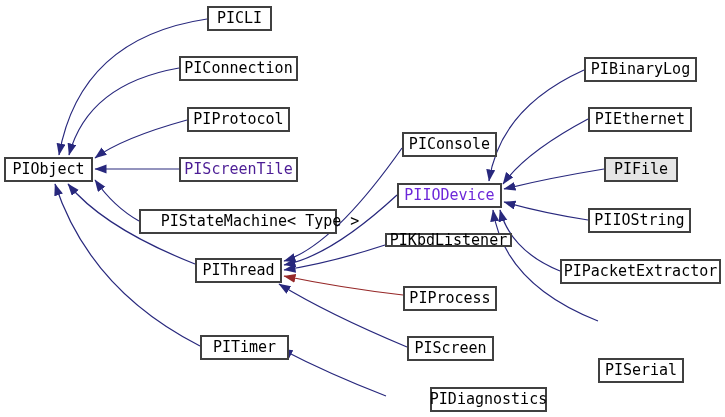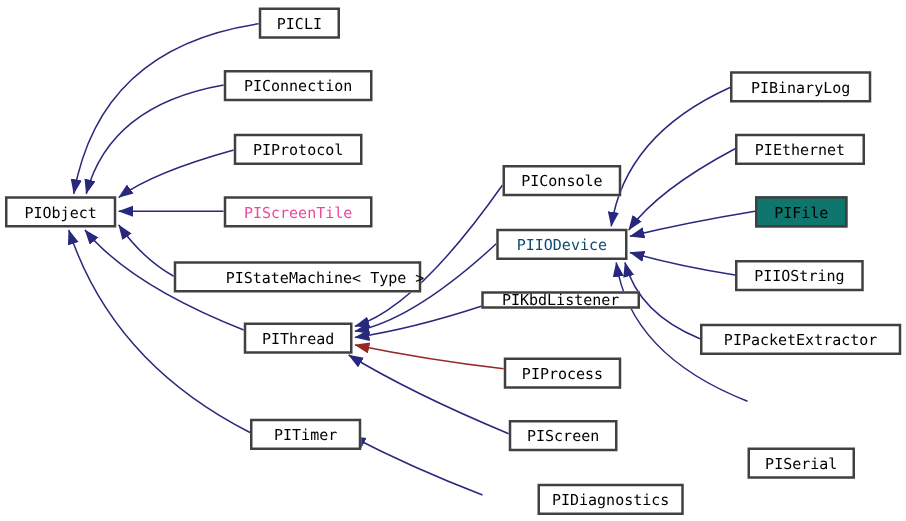--- a/index.html
+++ b/index.html
@@ -5,21 +5,21 @@
   html,body{margin:0;padding:0;}
   body{background:#ffffff;font-family:"DejaVu Sans Mono",monospace;}
   #stage{position:relative;width:725px;height:417px;background:#ffffff;overflow:hidden;}
   #edges{position:absolute;left:0;top:0;width:725px;height:417px;}
   .node{
     position:absolute;
     box-sizing:border-box;
     background:#ffffff;
     border:2px solid #404040;
     color:#000000;
-    font-size:12px;
+    font-size:15px;
     line-height:1;
     display:flex;
     align-items:center;
     justify-content:center;
     white-space:pre;
     cursor:pointer;
   }
   .edge{fill:none;stroke-width:1.2px;}
 </style>
 </head>
@@ -55,30 +55,30 @@
         <path d="M588,220 Q543,213 504,202" class="edge" stroke="#28287d" marker-end="url(#arrow-public)"></path>
         <path d="M560,271 Q511,251 500,210" class="edge" stroke="#28287d" marker-end="url(#arrow-public)"></path>
         <path d="M598,321 Q504,284 493,210" class="edge" stroke="#28287d" marker-end="url(#arrow-public)"></path>
       </g>
   </svg>
   <div id="nodes">
       <div class="node" style="left: 4px; top: 157px; width: 89px; height: 25px; background: rgb(255, 255, 255); border-color: rgb(64, 64, 64); color: rgb(0, 0, 0);">PIObject</div>
       <div class="node" style="left: 207px; top: 6px; width: 65px; height: 25px; background: rgb(255, 255, 255); border-color: rgb(64, 64, 64); color: rgb(0, 0, 0);">PICLI</div>
       <div class="node" style="left: 179px; top: 56px; width: 119px; height: 25px; background: rgb(255, 255, 255); border-color: rgb(64, 64, 64); color: rgb(0, 0, 0);">PIConnection</div>
       <div class="node" style="left: 187px; top: 107px; width: 103px; height: 25px; background: rgb(255, 255, 255); border-color: rgb(64, 64, 64); color: rgb(0, 0, 0);">PIProtocol</div>
-      <div class="node" style="left: 179px; top: 157px; width: 119px; height: 25px; background: rgb(255, 255, 255); border-color: rgb(64, 64, 64); color: #ec4899;">PIScreenTile</div>
+      <div class="node" style="left: 179px; top: 157px; width: 119px; height: 25px; background: rgb(255, 255, 255); border-color: rgb(64, 64, 64); color: #4c1d95;">PIScreenTile</div>
       <div class="node" style="left: 139px; top: 209px; width: 198px; height: 25px; background: rgb(255, 255, 255); border-color: rgb(64, 64, 64); color: rgb(0, 0, 0); padding-left: 44px;">PIStateMachine&lt; Type &gt;</div>
       <div class="node" style="left: 195px; top: 258px; width: 87px; height: 25px; background: rgb(255, 255, 255); border-color: rgb(64, 64, 64); color: rgb(0, 0, 0);">PIThread</div>
       <div class="node" style="left: 200px; top: 335px; width: 89px; height: 25px; background: rgb(255, 255, 255); border-color: rgb(64, 64, 64); color: rgb(0, 0, 0);">PITimer</div>
       <div class="node" style="left: 402px; top: 132px; width: 95px; height: 25px; background: rgb(255, 255, 255); border-color: rgb(64, 64, 64); color: rgb(0, 0, 0);">PIConsole</div>
-      <div class="node" style="left: 397px; top: 183px; width: 105px; height: 25px; background: rgb(255, 255, 255); border-color: rgb(64, 64, 64); color: #0c4a6e;">PIIODevice</div>
+      <div class="node" style="left: 397px; top: 183px; width: 105px; height: 25px; background: rgb(255, 255, 255); border-color: rgb(64, 64, 64); color: #6d28d9;">PIIODevice</div>
       <div class="node" style="left: 385px; top: 233px; width: 127px; height: 14px; background: rgb(255, 255, 255); border-color: rgb(64, 64, 64); color: rgb(0, 0, 0);">PIKbdListener</div>
       <div class="node" style="left: 403px; top: 286px; width: 94px; height: 25px; background: rgb(255, 255, 255); border-color: rgb(64, 64, 64); color: rgb(0, 0, 0);">PIProcess</div>
       <div class="node" style="left: 407px; top: 336px; width: 87px; height: 25px; background: rgb(255, 255, 255); border-color: rgb(64, 64, 64); color: rgb(0, 0, 0);">PIScreen</div>
       <div class="node" style="left: 386px; top: 387px; width: 117px; height: 25px; background: rgb(255, 255, 255); border-color: rgb(64, 64, 64); color: rgb(0, 0, 0); margin-left: 44px;">PIDiagnostics</div>
       <div class="node" style="left: 584px; top: 57px; width: 113px; height: 25px; background: rgb(255, 255, 255); border-color: rgb(64, 64, 64); color: rgb(0, 0, 0);">PIBinaryLog</div>
       <div class="node" style="left: 588px; top: 107px; width: 104px; height: 25px; background: rgb(255, 255, 255); border-color: rgb(64, 64, 64); color: rgb(0, 0, 0);">PIEthernet</div>
-      <div class="node" style="left: 604px; top: 157px; width: 74px; height: 25px; background: #0f766e; border-color: rgb(64, 64, 64); color: rgb(0, 0, 0);">PIFile</div>
+      <div class="node" style="left: 604px; top: 157px; width: 74px; height: 25px; background: #e5e5e5; border-color: rgb(64, 64, 64); color: rgb(0, 0, 0);">PIFile</div>
       <div class="node" style="left: 588px; top: 208px; width: 103px; height: 25px; background: rgb(255, 255, 255); border-color: rgb(64, 64, 64); color: rgb(0, 0, 0);">PIIOString</div>
       <div class="node" style="left: 560px; top: 259px; width: 161px; height: 25px; background: rgb(255, 255, 255); border-color: rgb(64, 64, 64); color: rgb(0, 0, 0);">PIPacketExtractor</div>
       <div class="node" style="left: 598px; top: 310px; width: 86px; height: 25px; background: rgb(255, 255, 255); border-color: rgb(64, 64, 64); color: rgb(0, 0, 0); margin-top: 48px;">PISerial</div>
     </div>
 </div>
 
 </body></html>

